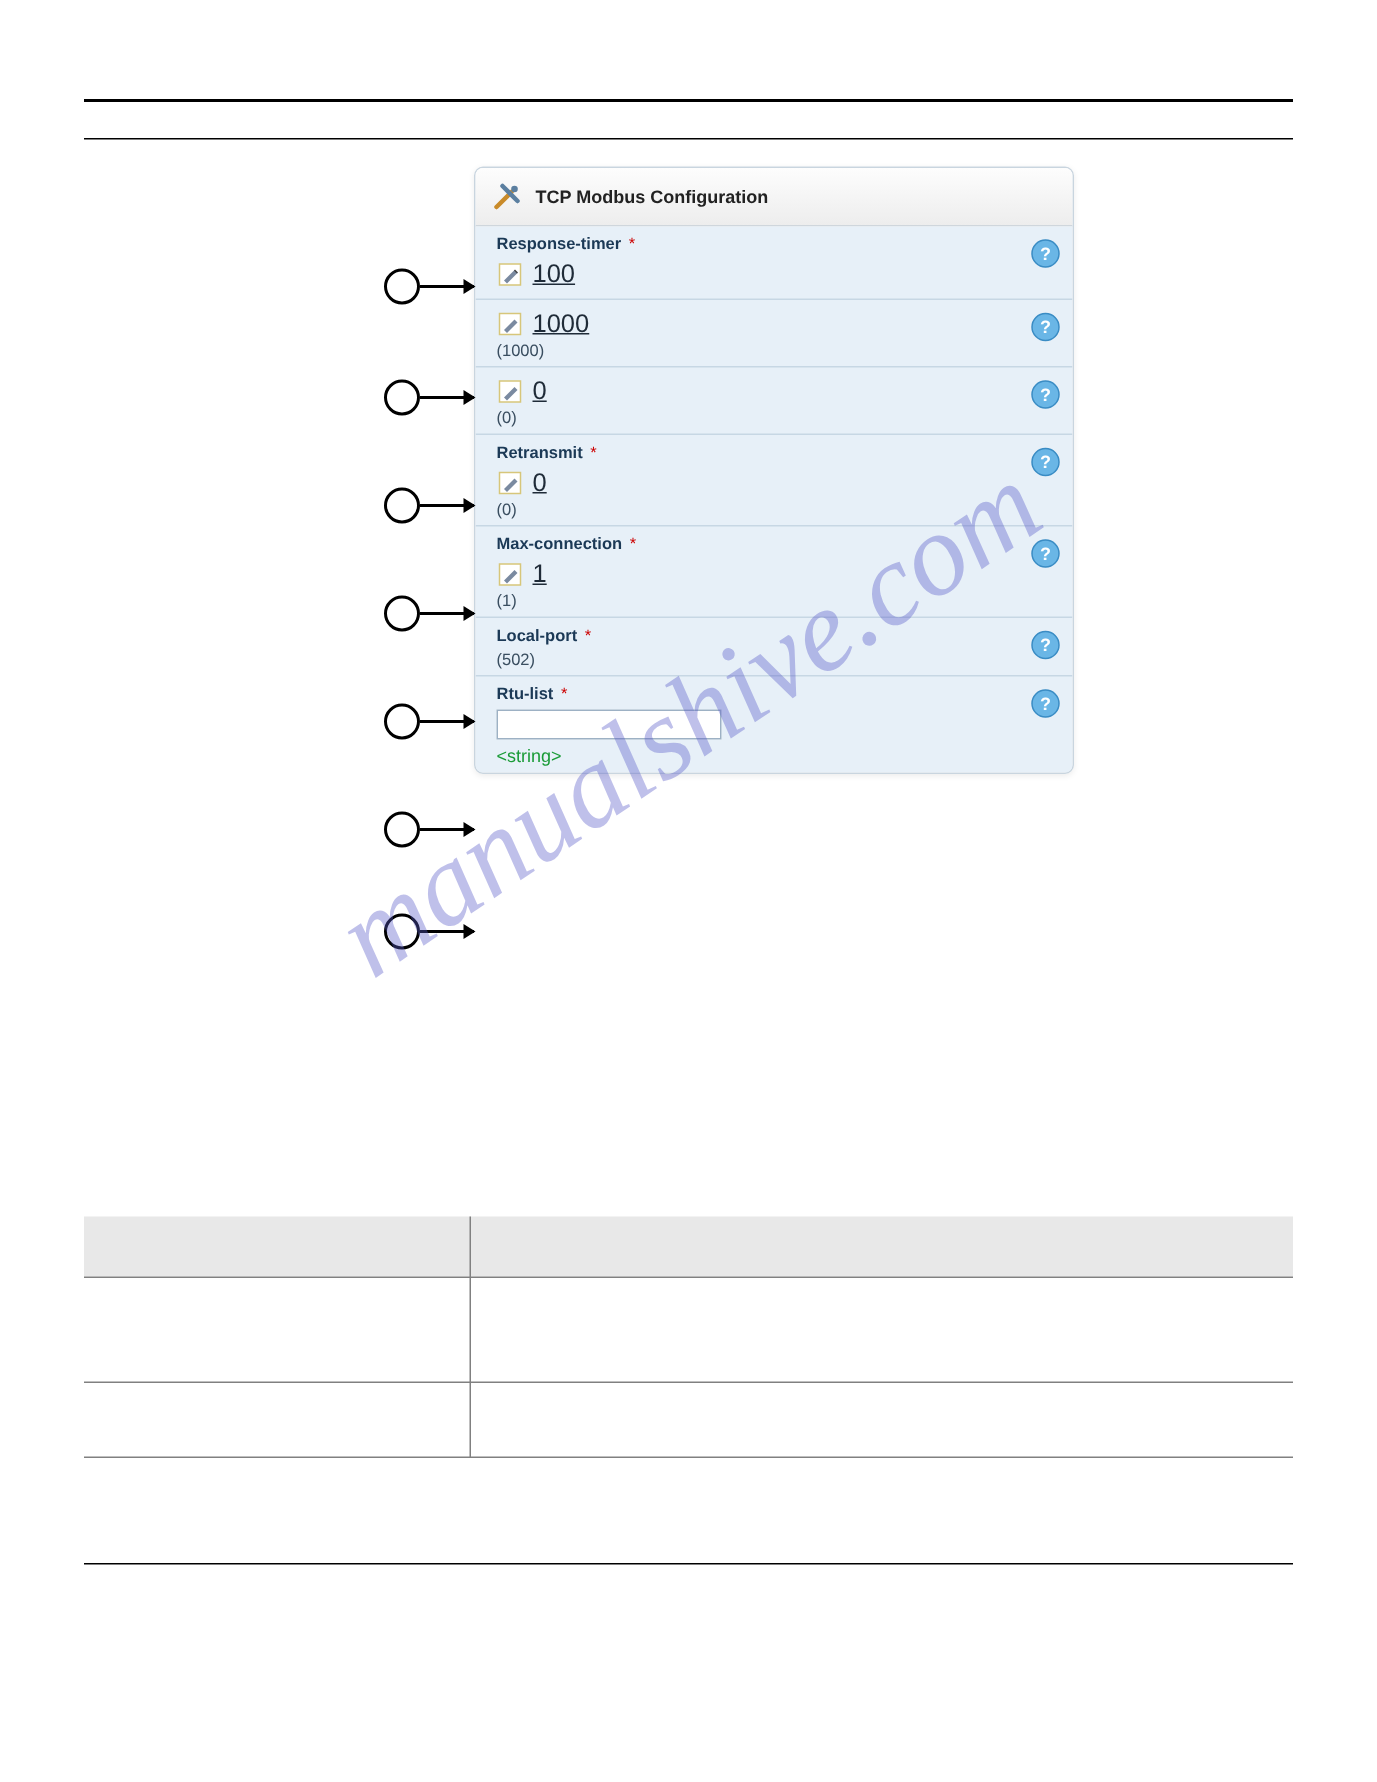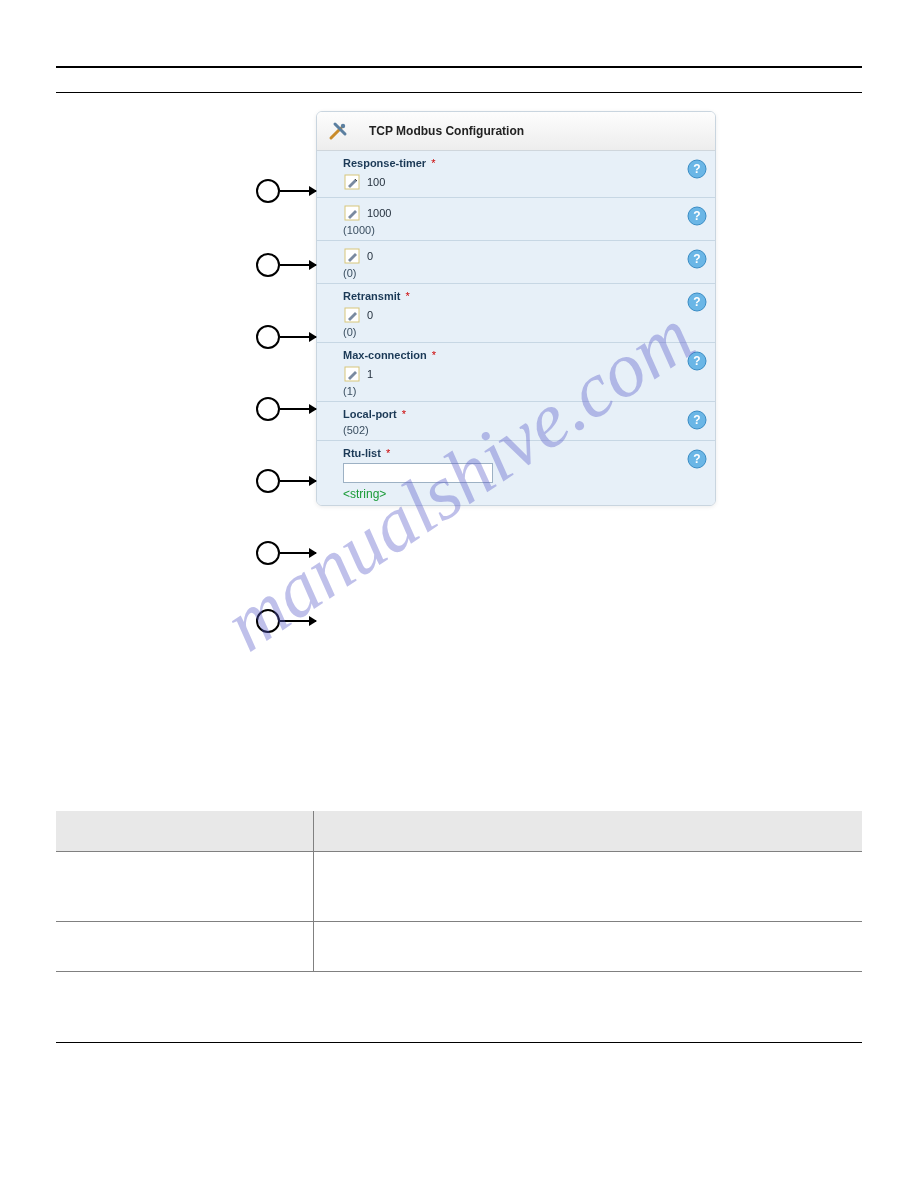--- a/index.html
+++ b/index.html
@@ -31,38 +31,38 @@
     background: linear-gradient(#ffffff,#f6f8fa);
     box-shadow: 0 1px 4px rgba(0,0,0,0.08);
     overflow: hidden;
   }
   .panel-header {
     background: linear-gradient(#fdfdfd,#ededed);
     border-bottom: 1px solid #cfd6dc;
     padding: 8px 10px;
     display: flex;
     align-items: center;
-    gap: 20px;
+    gap: 8px;
   }
   .panel-body { background: #e7f0f8; }
   .field-row {
     border-top: 1px solid #c7d7e4;
-    padding: 6px 10px 4px 26px;
+    padding: 6px 10px 4px 14px;
     position: relative;
   }
   .field-row:first-child { border-top: none; }
   .flabel {
     font-size: 11px;
     font-weight: bold;
     color: #1b3956;
     margin-bottom: 4px;
   }
   .req { color: #c00; font-weight: normal; margin-left: 2px; }
   .val-line { display: flex; align-items: center; gap: 6px; margin-bottom: 2px; }
-  .val-text { font-size: 11px; color: #1f2b38; }
+  .val-text { font-size: 17px; color: #1f2b38; text-decoration: underline; }
   .default { font-size: 11px; color: #3a4e60; }
   .hint-green { font-size: 12px; color: #1a9b37; margin-top: 4px; }
   .text-input {
     width: 150px;
     border: 1px solid #9db1c4;
     background: #fff;
     height: 20px;
     padding: 0 4px;
     font-size: 11px;
   }

